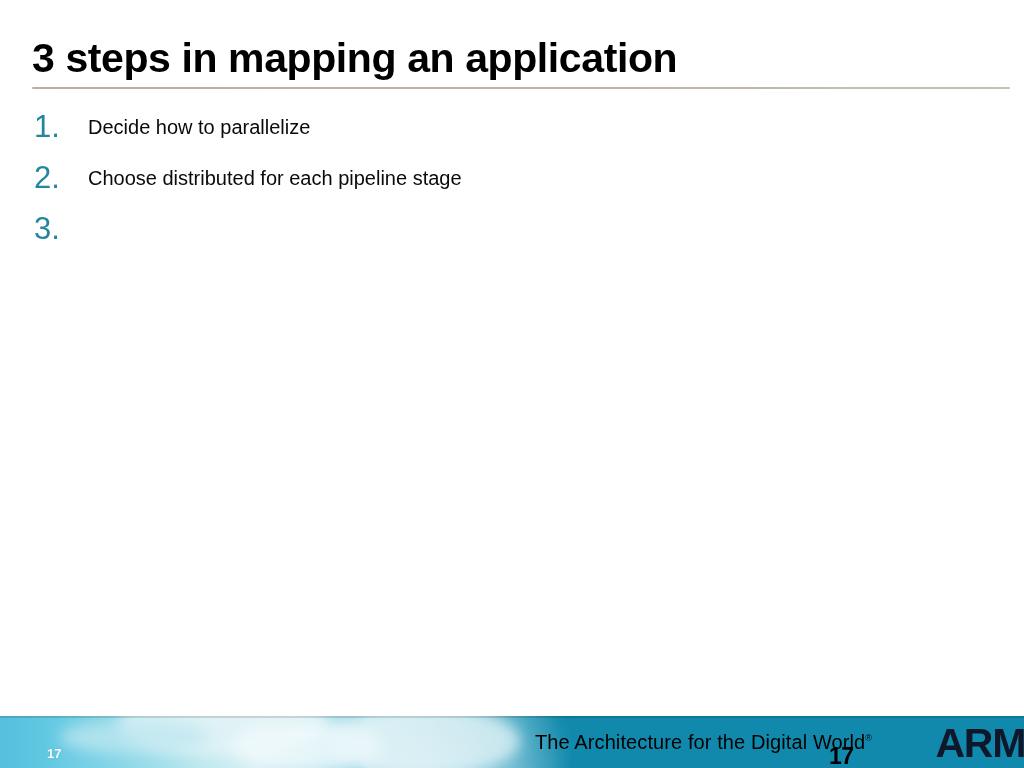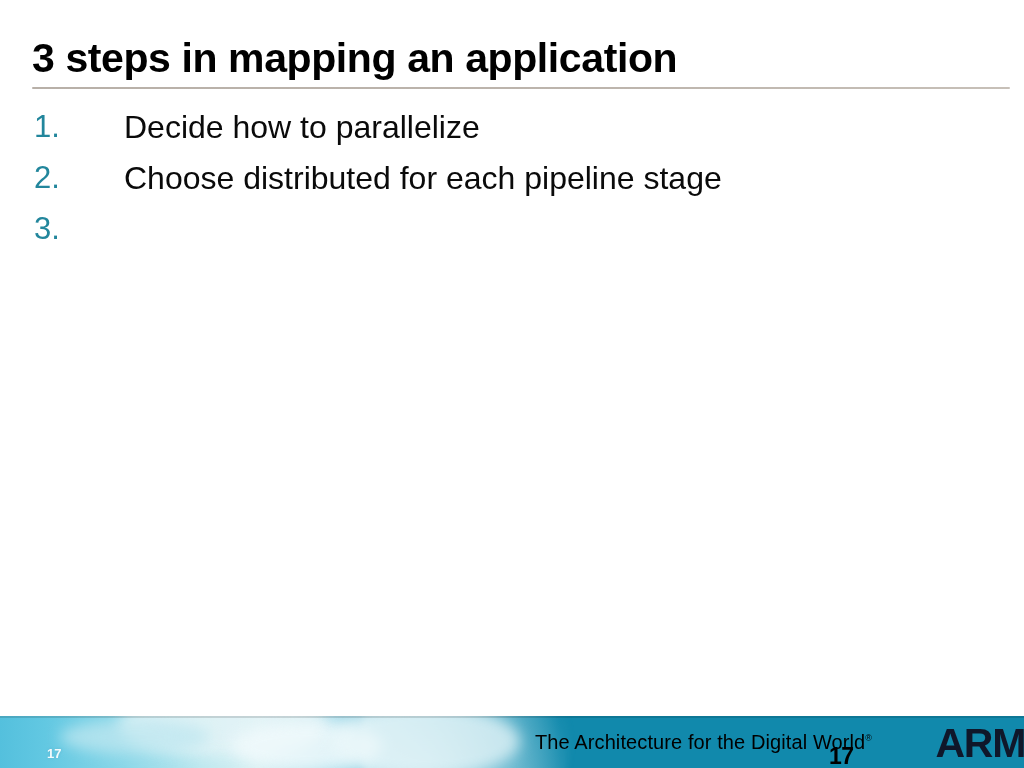--- a/index.html
+++ b/index.html
@@ -66,25 +66,24 @@
     line-height: 40px;
     font-weight: normal;
     color: #22869c;
     text-align: left;
     padding-left: 2px;
     box-sizing: border-box;
   }
   .item-text {
     flex: 1 1 auto;
     font-family: "Liberation Sans", sans-serif;
-    font-size: 32px;
+    font-size: 20px;
     line-height: 40px;
     color: #0a0a0a;
     white-space: nowrap;
-    margin-left: 36px;
   }
 
   
   .footer {
     position: absolute;
     left: 0;
     bottom: 0;
     width: 1024px;
     height: 52px;
     background: #1189ac;

